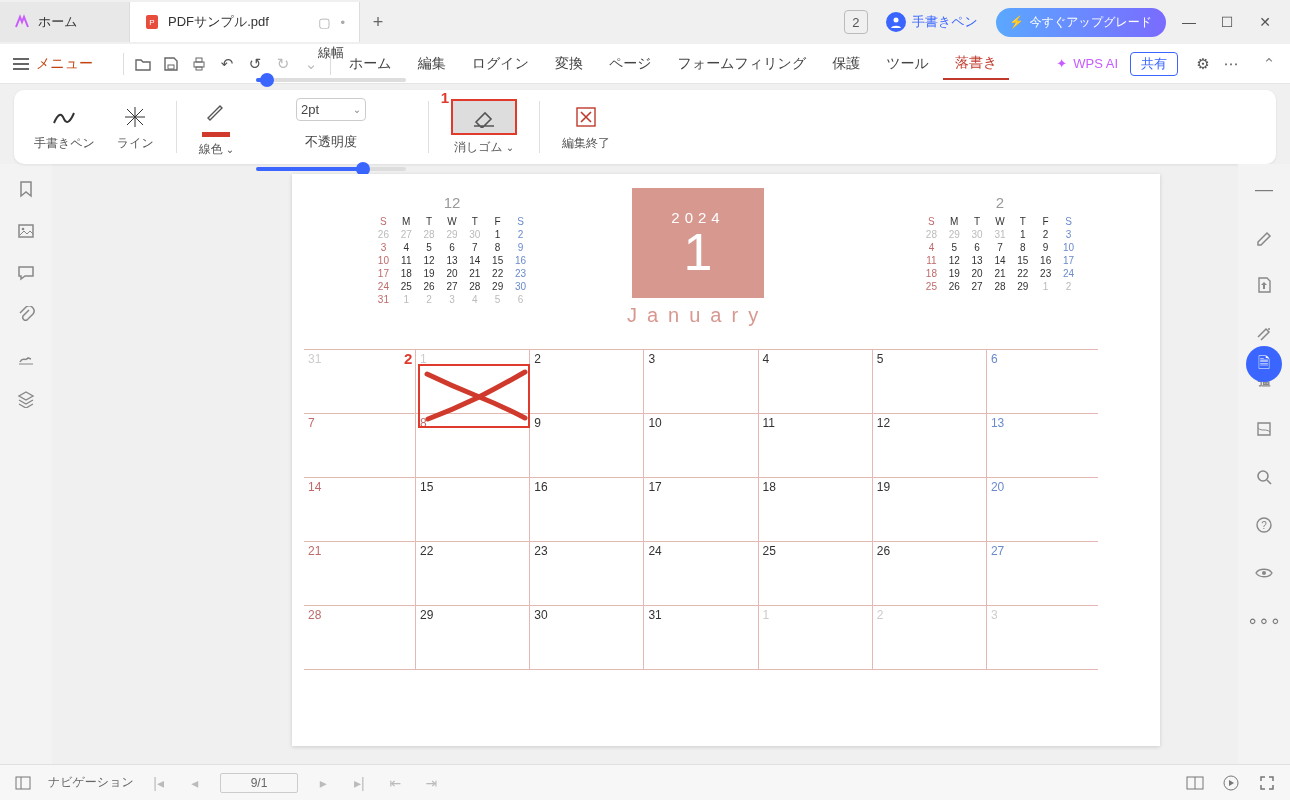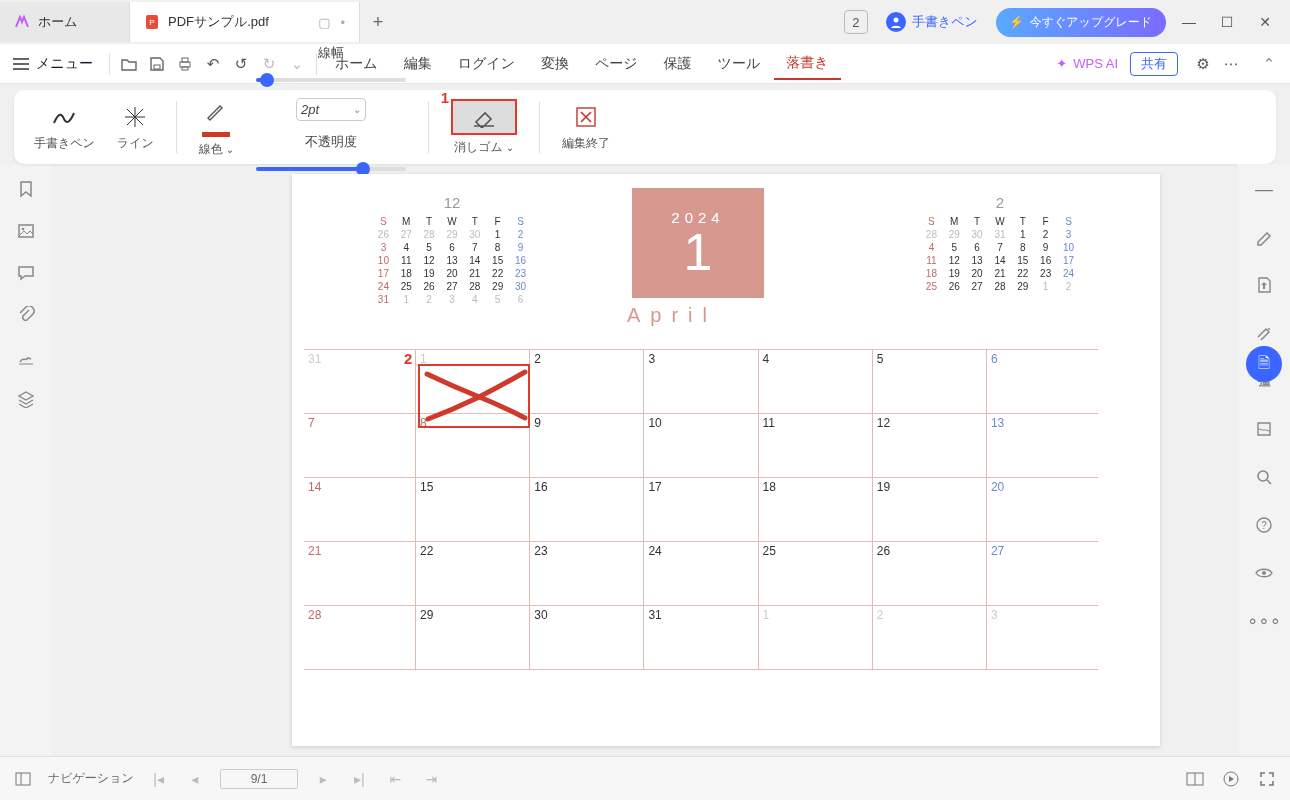--- a/index.html
+++ b/index.html
@@ -18,21 +18,21 @@
 .pill-num { width:24px;height:24px;border:1px solid #bbb;display:flex;align-items:center;justify-content:center;border-radius:4px;font-size:13px;color:#555;}
 .login { display:flex;align-items:center;gap:6px;color:#3a66ff;font-size:13px;padding:4px 10px;}
 .login .av{width:20px;height:20px;border-radius:50%;background:#3a66ff;display:flex;align-items:center;justify-content:center;color:#fff;font-size:12px;}
 .upgrade { background:linear-gradient(90deg,#5aa8ff,#7a6bff);color:#fff;border-radius:15px;padding:6px 14px;font-size:12px;display:flex;align-items:center;gap:5px;}
 .wbtn { width:30px;height:30px;display:flex;align-items:center;justify-content:center;color:#555;font-size:14px;}
 
 
 .menubar { height: 40px; background:#fff; display:flex; align-items:center; padding:0 8px; gap:2px; border-bottom:1px solid #e5e5e5;}
 .ham { width:26px;height:26px;display:flex;flex-direction:column;justify-content:center;align-items:center;gap:3px;}
 .ham span{width:16px;height:2px;background:#666;}
-.menu-label{font-size:14px;color:#0f172a;margin-right:10px;}
+.menu-label{font-size:14px;color:#c2410c;margin-right:24px;}
 .sep{width:1px;height:22px;background:#ddd;margin:0 4px;}
 .mb-ico{width:26px;height:26px;display:flex;align-items:center;justify-content:center;color:#555;font-size:15px;}
 .menubar .flex{flex:1;}
 .menu-tabs{display:flex;gap:2px;align-items:center;}
 .mtab{padding:6px 12px;font-size:14px;color:#444;}
 .mtab.active{color:#c0392b;border-bottom:2px solid #c0392b;font-weight:500;}
 .wpsai{color:#c85cff;font-size:13px;display:flex;align-items:center;gap:6px;margin:0 10px;}
 .share{border:1px solid #3a66ff;color:#3a66ff;border-radius:4px;padding:2px 10px;font-size:13px;}
 .chev{margin-left:10px;color:#888;}
 
@@ -40,21 +40,21 @@
 .subtoolbar { margin:6px 14px 0 14px; background:#fff; border-radius:10px; box-shadow:0 1px 3px rgba(0,0,0,.08); height:74px; display:flex; align-items:center; padding:0 20px; gap:22px; position:relative;}
 .tool { display:flex; flex-direction:column; align-items:center; gap:4px; font-size:12px; color:#555;}
 .tool .ic{height:28px;display:flex;align-items:center;justify-content:center;font-size:22px;color:#333;}
 .vsep{width:1px;height:52px;background:#e0e0e0;}
 .colorswatch{width:28px;height:5px;background:#d03a2d;margin-top:3px;}
 .prop { display:flex; flex-direction:column; gap:12px; }
 .proprow{display:flex;align-items:center;gap:16px;font-size:13px;color:#444;flex-direction:column;}
 .slider{width:150px;height:4px;background:#ddd;border-radius:2px;position:relative;}
 .slider .fill{height:4px;background:#3a66ff;border-radius:2px;}
 .slider .thumb{position:absolute;width:14px;height:14px;border-radius:50%;background:#3a66ff;top:-5px;}
-.selbox{border:1px solid #ccc;border-radius:4px;padding:3px 4px;font-size:13px;color:#444;display:flex;align-items:center;gap:8px;min-width:70px;justify-content:space-between;font-style:italic;}
+.selbox{border:1px solid #ccc;border-radius:4px;padding:3px 4px;font-size:13px;color:#444;display:flex;align-items:center;gap:8px;min-width:70px;justify-content:space-between;}
 .eraser-wrap{position:relative;}
 .eraser-btn{width:66px;height:36px;border:1px solid #ccc;background:#ddd;display:flex;align-items:center;justify-content:center;}
 .redbox{border:2px solid #e03a2d;}
 .redmark{position:absolute;right:68px;top:-10px;color:#e03a2d;font-weight:bold;font-size:15px;}
 
 
 .mainrow { flex:1; display:flex; background:#f0f0f0; overflow:hidden;}
 .leftbar,.rightbar{width:52px;background:#f3f3f3;display:flex;flex-direction:column;align-items:center;padding-top:14px;gap:20px;}
 .sideico{width:22px;height:22px;color:#7a7a7a;display:flex;align-items:center;justify-content:center;font-size:18px;}
 .rightbar .badge{position:absolute;right:8px;top:182px;width:36px;height:36px;border-radius:50%;background:#3a66ff;color:#fff;display:flex;align-items:center;justify-content:center;font-size:15px;}
@@ -87,21 +87,21 @@
 .grid td.sun{border-left:none;color:#c06a6a;} .grid td.sat{color:#6a8acb;}
 .grid td.dim{color:#ccc;}
 .grid tr:first-child td{border-top:1px solid #e4b9b4;}
 .grid td:first-child{border-left:none;} .grid td:last-child{border-right:none;}
 
 .cell-highlight{position:absolute;border:2px solid #e03a2d;left:126px;top:190px;width:112px;height:64px;}
 .xpath{position:absolute;left:130px;top:192px;}
 .mark2{position:absolute;left:112px;top:176px;color:#e03a2d;font-weight:bold;font-size:15px;}
 
 
-.statusbar{height:44px;background:#f7f7f7;border-top:1px solid #e0e0e0;display:flex;align-items:center;padding:0 12px;font-size:12px;color:#666;gap:14px;}
+.statusbar{height:36px;background:#f7f7f7;border-top:1px solid #e0e0e0;display:flex;align-items:center;padding:0 12px;font-size:12px;color:#666;gap:14px;}
 .statusbar .pgbox{border:1px solid #ccc;padding:2px 30px;border-radius:2px;}
 .statusbar .flex{flex:1;}
 .sb-ico{width:22px;height:22px;display:flex;align-items:center;justify-content:center;color:#666;font-size:14px;}
 </style>
 </head>
 <body>
 
 <div class="titlebar">
   <div class="tab home">
     <span class="ico">
@@ -179,20 +179,21 @@
   <div class="mb-ico">↺</div>
   <div class="mb-ico" style="color:#bbb;">↻</div>
   <div class="mb-ico" style="color:#bbb;">⌄</div>
   <div class="sep"></div>
   <div class="menu-tabs">
     <div class="mtab">ホーム</div>
     <div class="mtab">編集</div>
     <div class="mtab">ログイン</div>
     <div class="mtab">変換</div>
     <div class="mtab">ページ</div>
+    <div class="mtab">フォームフィリング</div>
     <div class="mtab">保護</div>
     <div class="mtab">ツール</div>
     <div class="mtab active">落書き</div>
   </div>
   <div class="flex"></div>
   <div class="wpsai">
     <span>✦</span>
     <span>WPS AI</span>
   </div>
   <div class="share">共有</div>
@@ -453,21 +454,21 @@
                 <td class="dim">2</td>
               </tr>
         </tbody>
           </table>
       </div>
 
       <div class="bigblock">
         <div class="yr">2024</div>
         <div class="mn">1</div>
       </div>
-      <div class="monthname">April</div>
+      <div class="monthname">January</div>
 
       <table class="grid">
         <tbody>
         <tr>
               <td class="sun dim">31</td>
               <td class="dim">1</td>
               <td>2</td>
               <td>3</td>
               <td>4</td>
               <td>5</td>

